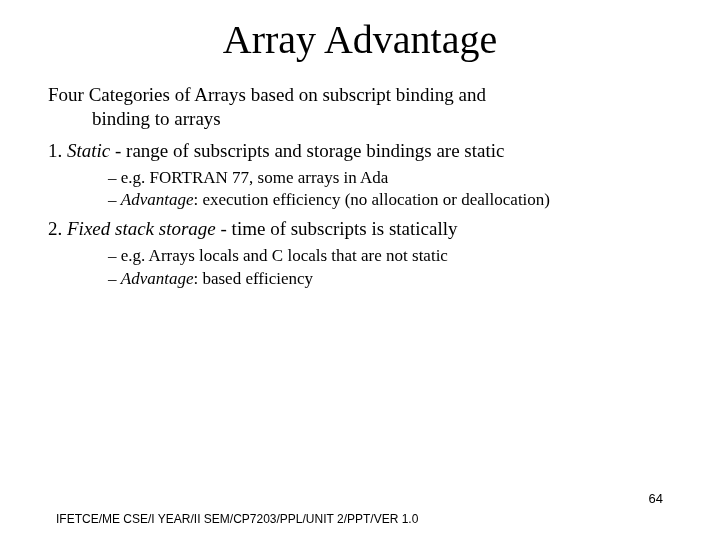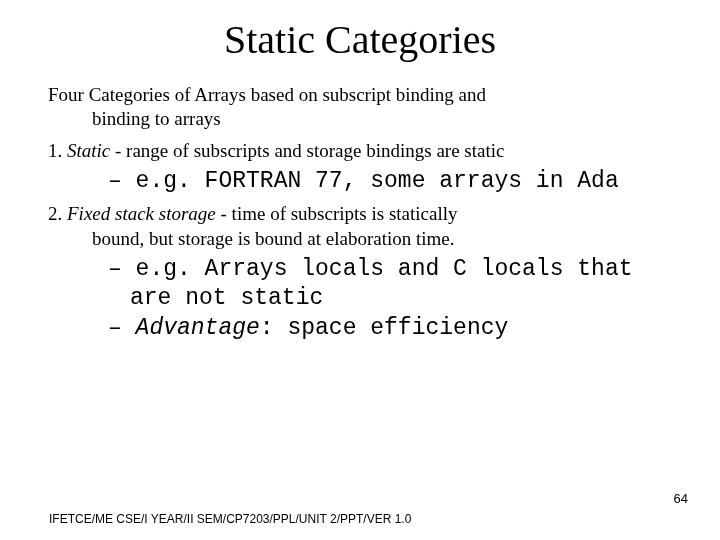--- a/index.html
+++ b/index.html
@@ -47,76 +47,77 @@
       font-style: italic;
     }
     .numbered-indent {
       padding-left: 44px;
       display: block;
     }
     .bullet-group {
       margin: 4px 0 6px 0;
     }
     .bullet {
-      font-size: 23px;
+      font-size: 17px;
       line-height: 1.25;
       padding-left: 82px;
       text-indent: -22px;
       margin-bottom: 1px;
-      font-family: Liberation Mono, monospace;
     }
     .bullet-dash {
       display: inline;
     }
     .adv-label {
       font-style: italic;
     }
     .footer {
       position: absolute;
       bottom: 14px;
-      left: 49px;
+      left: 56px;
       font-family: Arial, Helvetica, sans-serif;
       font-size: 12px;
     }
     .page-num {
       position: absolute;
       bottom: 34px;
-      right: 32px;
+      right: 57px;
       font-family: Arial, Helvetica, sans-serif;
       font-size: 13px;
     }
   </style>
 </head>
 <body>
 
 <div class="slide">
 
-  <h1 class="title">Static Categories</h1>
+  <h1 class="title">Array Advantage</h1>
 
   <div class="intro">
     <span>Four Categories of Arrays based on subscript  binding and</span><br>
     <span class="intro-indent">binding to arrays</span>
   </div>
 
   <div class="numbered-item">
     <span>1. </span><span class="num-term">Static</span><span> - range of subscripts and storage bindings are static</span>
   </div>
 
   <div class="bullet-group">
     <div class="bullet">–  e.g. FORTRAN 77, some arrays in Ada</div>
+    <div class="bullet">
+      <span class="bullet-dash">– </span><span class="adv-label">Advantage</span><span>: execution efficiency (no allocation or deallocation)</span>
+    </div>
   </div>
 
   <div class="numbered-item">
     <span>2. </span><span class="num-term">Fixed stack storage</span><span> - time of subscripts is statically</span><br>
-    <span class="numbered-indent">bound, but storage is bound at elaboration time.</span>
   </div>
 
   <div class="bullet-group">
     <div class="bullet">–  e.g. Arrays locals and C locals that are not static</div>
     <div class="bullet">
-      <span class="bullet-dash">– </span><span class="adv-label">Advantage</span><span>: space efficiency</span>
+      <span class="bullet-dash">– </span><span class="adv-label">Advantage</span><span>: based efficiency</span>
     </div>
   </div>
 
   <div class="page-num">64</div>
   <div class="footer">IFETCE/ME CSE/I YEAR/II SEM/CP7203/PPL/UNIT 2/PPT/VER 1.0</div>
 
 </div>
 
 </body></html>

